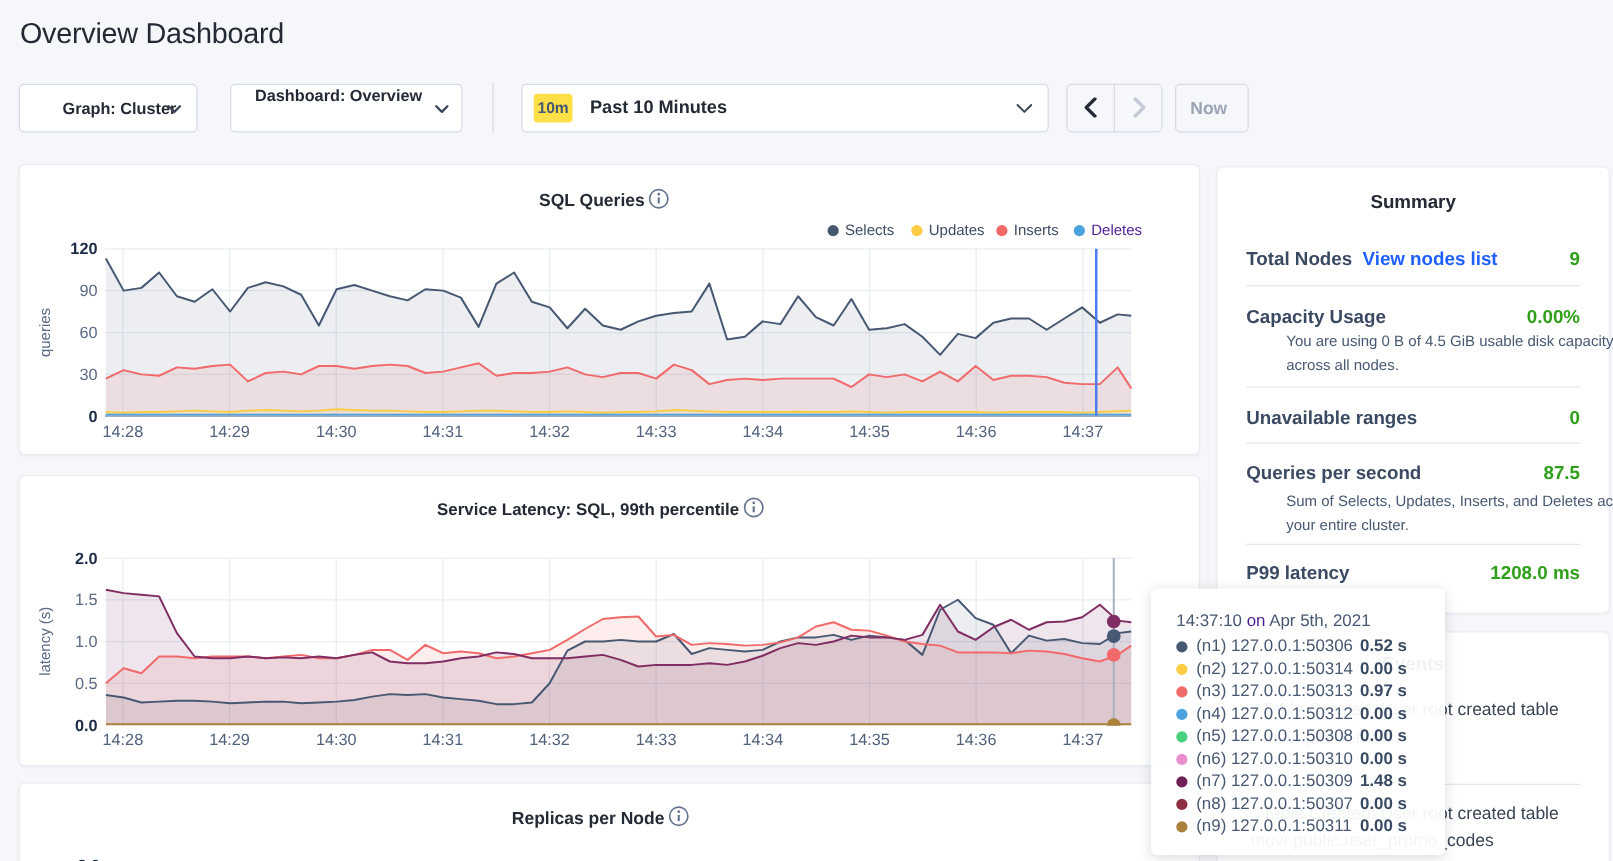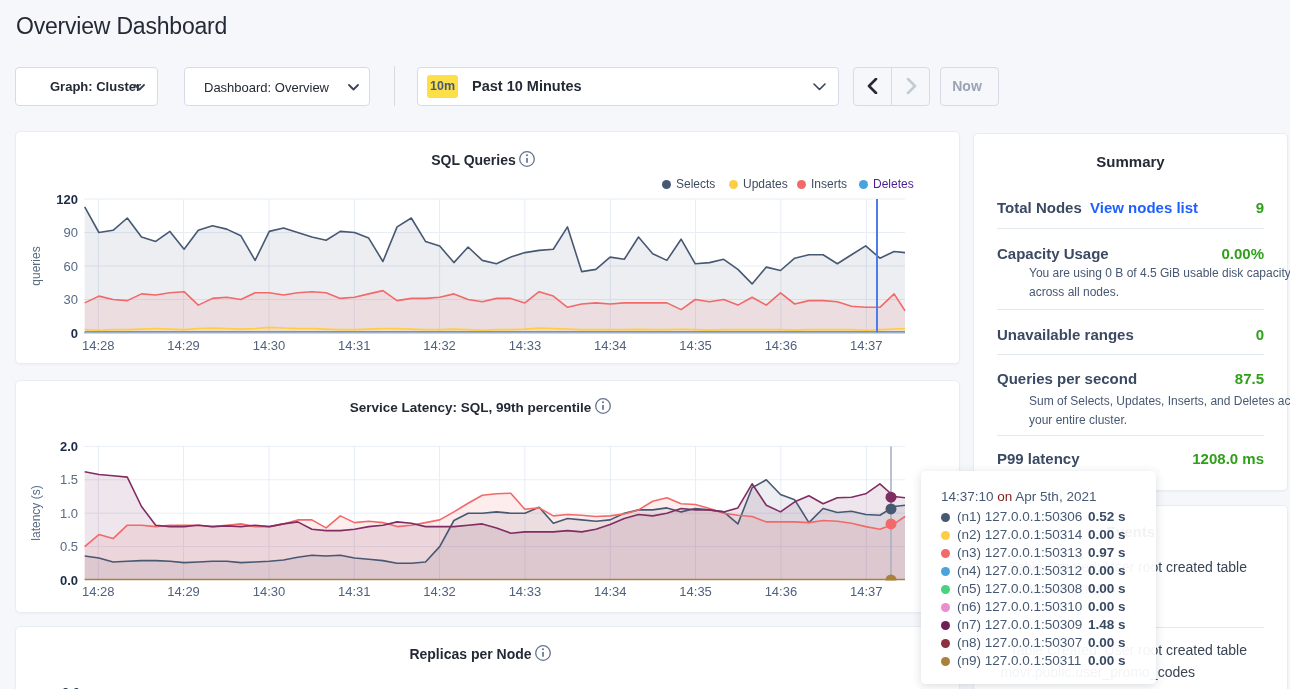--- a/index.html
+++ b/index.html
@@ -17,21 +17,21 @@
 </style></head>
 <body>
 <div class="abs" style="left:16px;top:13px;font-size:23px;color:#242a35;letter-spacing:-0.2px">Overview Dashboard</div>
 
 <div class="ctl" style="left:15px;width:143px"></div>
 <div class="abs" style="left:50px;top:79px;font-size:13px;font-weight:bold;color:#242a35">Graph: Cluster</div>
 <svg class="abs" style="left:133.5px;top:83.75px" width="11" height="7.5" viewBox="0 0 11 7.5">
     <polyline points="1,1 5.5,5.5 10,1" fill="none" stroke="#394455" stroke-width="1.8" stroke-linecap="round" stroke-linejoin="round"></polyline>
   </svg>
 <div class="ctl" style="left:184px;width:186px"></div>
-<div class="abs" style="left:204px;top:80px;font-size:13px;font-weight:normal;color:#242a35">Dashboard: Overview</div>
+<div class="abs" style="left:204px;top:69px;font-size:13px;font-weight:bold;color:#242a35">Dashboard: Overview</div>
 <svg class="abs" style="left:347.5px;top:83.75px" width="11" height="7.5" viewBox="0 0 11 7.5">
     <polyline points="1,1 5.5,5.5 10,1" fill="none" stroke="#394455" stroke-width="1.8" stroke-linecap="round" stroke-linejoin="round"></polyline>
   </svg>
 <div class="abs" style="left:394px;top:66px;width:1px;height:40px;background:#d5dae3"></div>
 <div class="ctl" style="left:417px;width:422px"></div>
 <div class="abs" style="left:427px;top:75px;width:31px;height:23px;background:#fde047;border-radius:3px;text-align:center;line-height:23px;font-size:12.5px;font-weight:bold;color:#475872">10m</div>
 <div class="abs" style="left:472px;top:78px;font-size:14.5px;font-weight:bold;color:#242a35">Past 10 Minutes</div>
 <svg class="abs" style="left:812.5px;top:83.25px" width="13" height="8.5" viewBox="0 0 13 8.5">
     <polyline points="1,1 6.5,6.5 12,1" fill="none" stroke="#394455" stroke-width="1.6" stroke-linecap="round" stroke-linejoin="round"></polyline>
   </svg>
@@ -191,21 +191,21 @@
 
 <div class="panel" style="left:973px;top:505px;width:315px;height:240px"></div>
 <div class="abs" style="left:973px;top:523px;width:315px;text-align:center;font-size:15px;font-weight:bold;color:#242a35">Events</div>
 <div class="abs" style="right:43px;top:559px;font-size:14px;color:#394455">Table Created: User root created table</div>
 <div class="abs" style="left:1010px;top:581px;font-size:14px;color:#394455">movr.public.rides</div>
 <div class="divi" style="top:627px;left:1013px;width:251px"></div>
 <div class="abs" style="right:43px;top:642px;font-size:14px;color:#394455">Table Created: User root created table</div>
 <div class="abs" style="right:95px;top:664px;font-size:14px;color:#394455">movr.public.user_promo_codes</div>
 
 <div class="abs" style="left:921px;top:471px;width:235px;height:213px;background:rgba(255,255,255,0.94);border-radius:5px;box-shadow:0 2px 10px rgba(50,60,80,0.18)"></div>
-<div class="abs" style="left:941px;top:489px;font-size:13.5px;color:#475872">14:37:10 <span style="color:#7f1d1d">on</span> Apr 5th, 2021</div>
+<div class="abs" style="left:941px;top:489px;font-size:13.5px;color:#475872">14:37:10 <span style="color:#4c1d95">on</span> Apr 5th, 2021</div>
 <span class="abs" style="left:941px;top:513.0px;width:9px;height:9px;border-radius:50%;background:#475872"></span>
 <div class="abs" style="left:957px;top:508.5px;font-size:13.5px;color:#475872">(n1) 127.0.0.1:50306</div>
 <div class="abs" style="left:1088px;top:508.5px;font-size:13.5px;font-weight:bold;color:#394a63">0.52 s</div>
 <span class="abs" style="left:941px;top:531.0px;width:9px;height:9px;border-radius:50%;background:#FFCD44"></span>
 <div class="abs" style="left:957px;top:526.5px;font-size:13.5px;color:#475872">(n2) 127.0.0.1:50314</div>
 <div class="abs" style="left:1088px;top:526.5px;font-size:13.5px;font-weight:bold;color:#394a63">0.00 s</div>
 <span class="abs" style="left:941px;top:549.0px;width:9px;height:9px;border-radius:50%;background:#F16969"></span>
 <div class="abs" style="left:957px;top:544.5px;font-size:13.5px;color:#475872">(n3) 127.0.0.1:50313</div>
 <div class="abs" style="left:1088px;top:544.5px;font-size:13.5px;font-weight:bold;color:#394a63">0.97 s</div>
 <span class="abs" style="left:941px;top:567.0px;width:9px;height:9px;border-radius:50%;background:#4AA3DF"></span>

